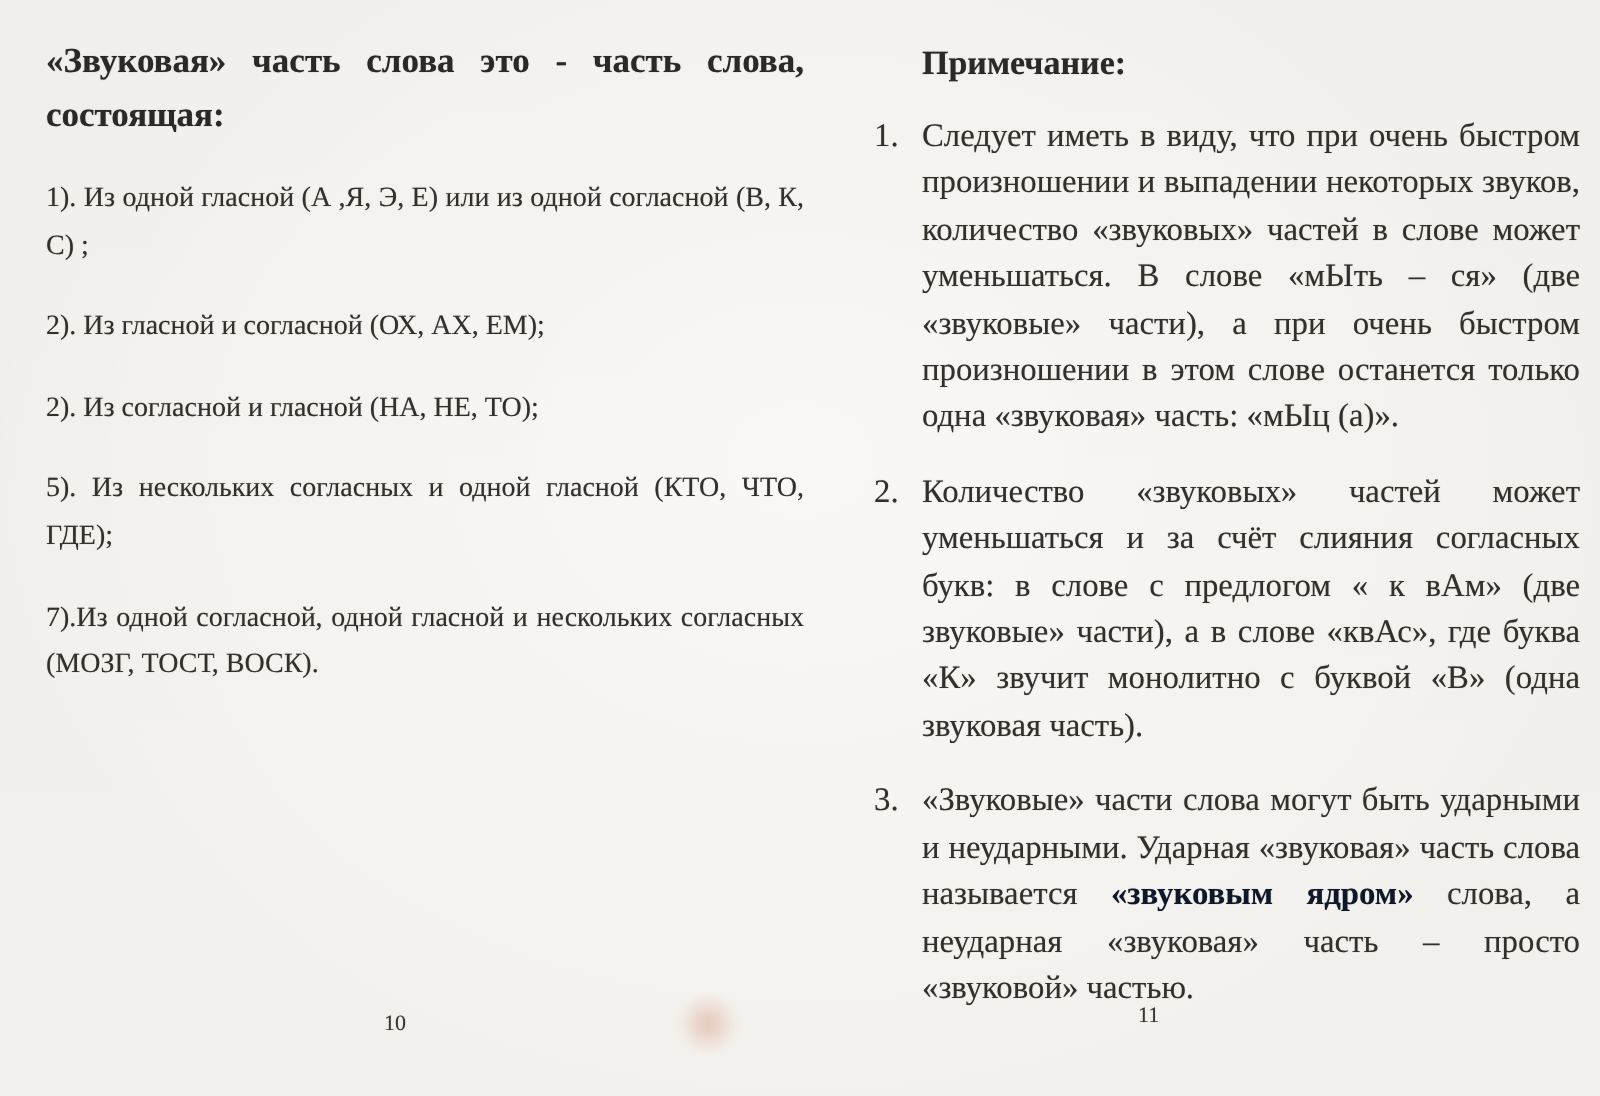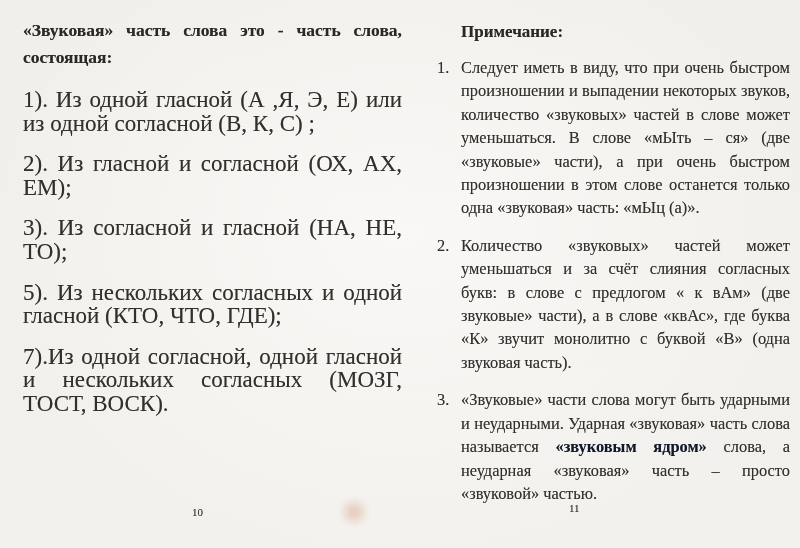--- a/index.html
+++ b/index.html
@@ -17,21 +17,21 @@
   .col.left {
     position: absolute; left: 23px; top: 17px; width: 379px;
   }
   .lp-heading {
     font-weight: bold; font-size: 17.5px; line-height: 27px;
     text-align: justify; color: #2b2926;
     text-shadow: 0 0 .5px rgba(60,55,48,.55);
   }
   .lp-item {
     margin-top: 17px !important;
-    font-size: 23px; line-height: 23.6px;
+    font-size: 14px; line-height: 23.6px;
     text-align: justify;
     text-shadow: 0 0 .5px rgba(60,55,48,.45);
   }
   .lp-item:first-of-type { margin-top: 13px !important; }
 
   
   .col.right {
     position: absolute; left: 437px; top: 20px; width: 353px;
   }
   .rp-heading {
@@ -75,21 +75,21 @@
 </style>
 </head>
 <body>
 
 <div class="scan">
 
   <div class="col left">
     <p class="lp-heading">«Звуковая» часть слова это -  часть слова, состоящая:</p>
     <p class="lp-item">1).  Из одной  гласной (А ,Я, Э, Е)  или из одной согласной (В, К, С) ;</p>
     <p class="lp-item">2). Из гласной и  согласной (ОХ, АХ, ЕМ);</p>
-    <p class="lp-item">3). Из согласной и гласной (НА, НЕ, ТО);</p>
+    <p class="lp-item">2). Из согласной и гласной (НА, НЕ, ТО);</p>
     <p class="lp-item">5).  Из нескольких согласных и одной гласной (КТО, ЧТО, ГДЕ);</p>
     <p class="lp-item">7).Из одной согласной, одной гласной и нескольких согласных (МОЗГ, ТОСТ, ВОСК).</p>
   </div>
 
   <div class="col right">
     <p class="rp-heading">Примечание:</p>
 
     <div class="note">
       <span class="note-num">1.</span>
       <span class="note-text">Следует иметь в виду, что при очень быстром произношении и выпадении некоторых звуков, количество «звуковых» частей в слове может уменьшаться.  В слове «мЫть – ся» (две «звуковые»  части), а при очень быстром произношении в этом слове останется только одна «звуковая»  часть: «мЫц (а)».</span>

